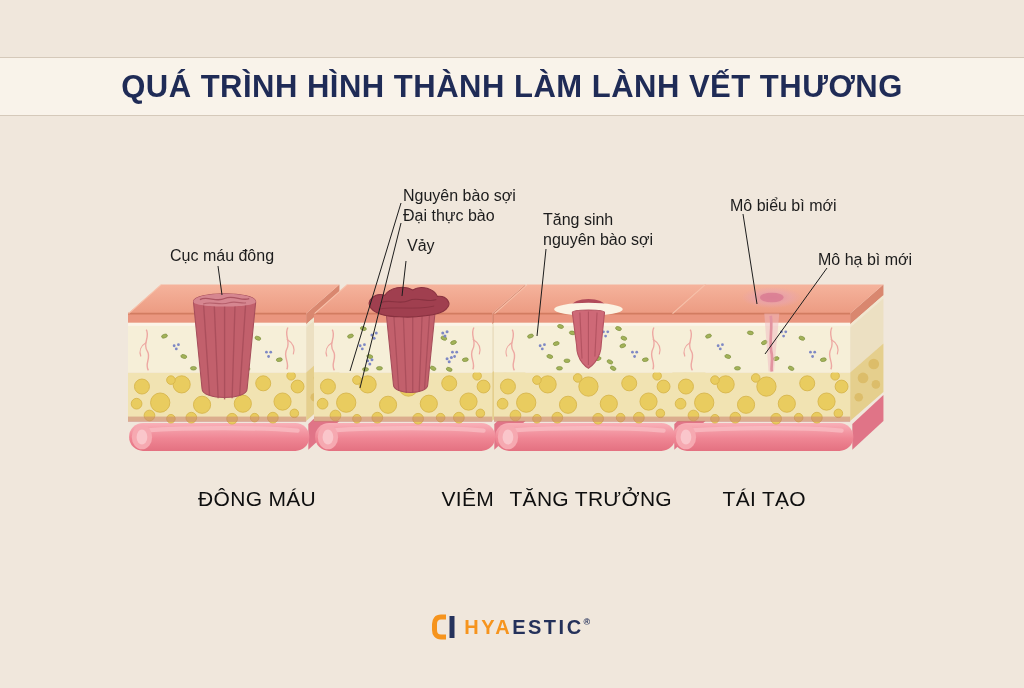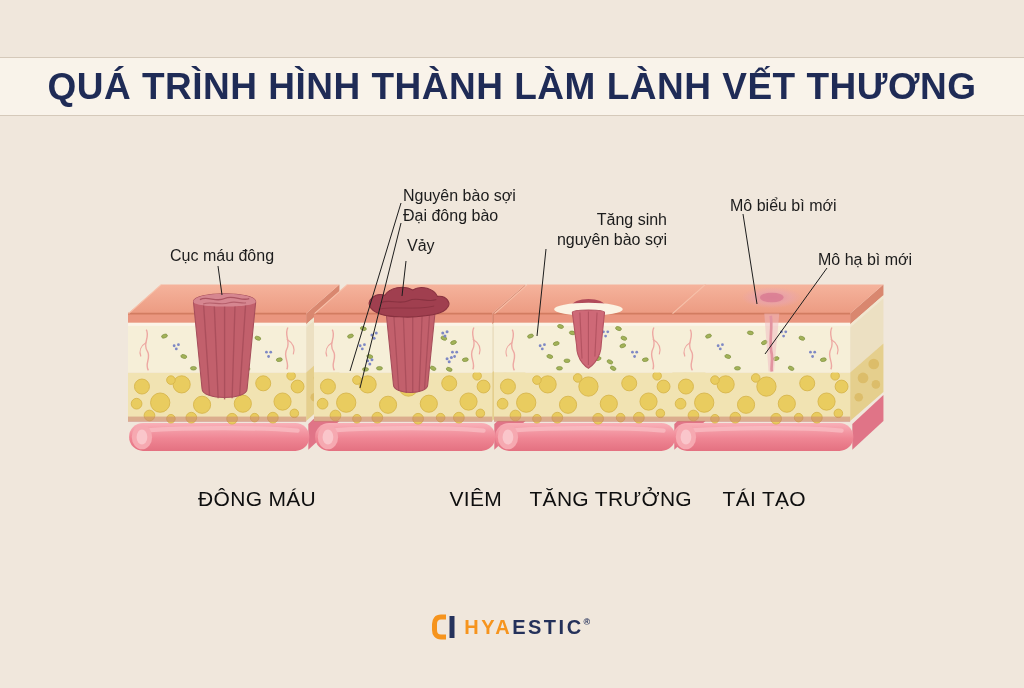--- a/index.html
+++ b/index.html
@@ -7,26 +7,26 @@
     width:1024px;height:688px;position:relative;overflow:hidden;
     background:#f0e7dc;
     font-family:"Liberation Sans","DejaVu Sans",sans-serif;
   }
   .header-band{
     position:absolute;left:0;top:57px;width:1024px;height:59px;
     background:#f9f3ea;border-top:1px solid #d5c9ba;border-bottom:1px solid #d5c9ba;
     display:flex;align-items:center;justify-content:center;box-sizing:border-box;
   }
   .header-title{
-    font-size:37px;font-weight:800;color:#1f2b56;letter-spacing:.5px;white-space:nowrap;
+    font-size:31px;font-weight:800;color:#1f2b56;letter-spacing:.5px;white-space:nowrap;
   }
   .annotation{
     position:absolute;font-size:16px;color:#1c1c1c;line-height:1.25;white-space:nowrap;
   }
-  .annotation.wrap{white-space:normal;text-align:right}
+  .annotation.wrap{white-space:normal;text-align:left}
   .stage-label{
     position:absolute;top:487px;font-size:21px;font-weight:400;color:#0f0f0f;
     text-align:right;letter-spacing:.3px;
   }
   .panel{position:absolute;top:262px;width:220px;height:204px}
   .lines-overlay{position:absolute;left:0;top:0;pointer-events:none}
   .logo{
     position:absolute;left:0;top:613px;width:1024px;
     display:flex;justify-content:center;align-items:center;gap:7px;
   }
@@ -233,29 +233,29 @@
     <line x1="401" y1="223" x2="360" y2="388"></line>
     <line x1="406" y1="261" x2="402" y2="296"></line>
     <line x1="546" y1="249" x2="537" y2="336"></line>
     <line x1="743" y1="214" x2="757" y2="304"></line>
     <line x1="827" y1="268" x2="765" y2="354"></line>
   </g>
 </svg>
 
 <div class="annotation" style="left:170px;top:246px">Cục máu đông</div>
 <div class="annotation" style="left:403px;top:186px">Nguyên bào sợi</div>
-<div class="annotation" style="left:403px;top:206px">Đại đông bào</div>
+<div class="annotation" style="left:403px;top:206px">Đại thực bào</div>
 <div class="annotation" style="left:407px;top:236px">Vảy</div>
 <div class="annotation wrap" style="left:543px;top:210px;width:124px">Tăng sinh nguyên bào sợi</div>
 <div class="annotation" style="left:730px;top:196px">Mô biểu bì mới</div>
 <div class="annotation" style="left:818px;top:250px">Mô hạ bì mới</div>
 
 <div class="stage-label" style="left:138px;width:178px">ĐÔNG MÁU</div>
-<div class="stage-label" style="left:324px;width:178px">VIÊM</div>
-<div class="stage-label" style="left:514px;width:178px">TĂNG TRƯỞNG</div>
+<div class="stage-label" style="left:316px;width:178px">VIÊM</div>
+<div class="stage-label" style="left:494px;width:178px">TĂNG TRƯỞNG</div>
 <div class="stage-label" style="left:628px;width:178px">TÁI TẠO</div>
 
 <div class="logo">
   <svg width="26" height="28" viewBox="0 0 26 28">
     <path d="M15,4 H10 C5.5,4 3.5,7 3.5,11 V17 C3.5,21 5.5,24 10,24 H15" fill="none" stroke="#f6941d" stroke-width="5"></path>
     <rect x="18.5" y="3" width="5" height="22" fill="#26335c"></rect>
   </svg>
   <div class="logo-text">
     <span class="logo-hya">HYA</span>
       <span>ESTIC</span>

